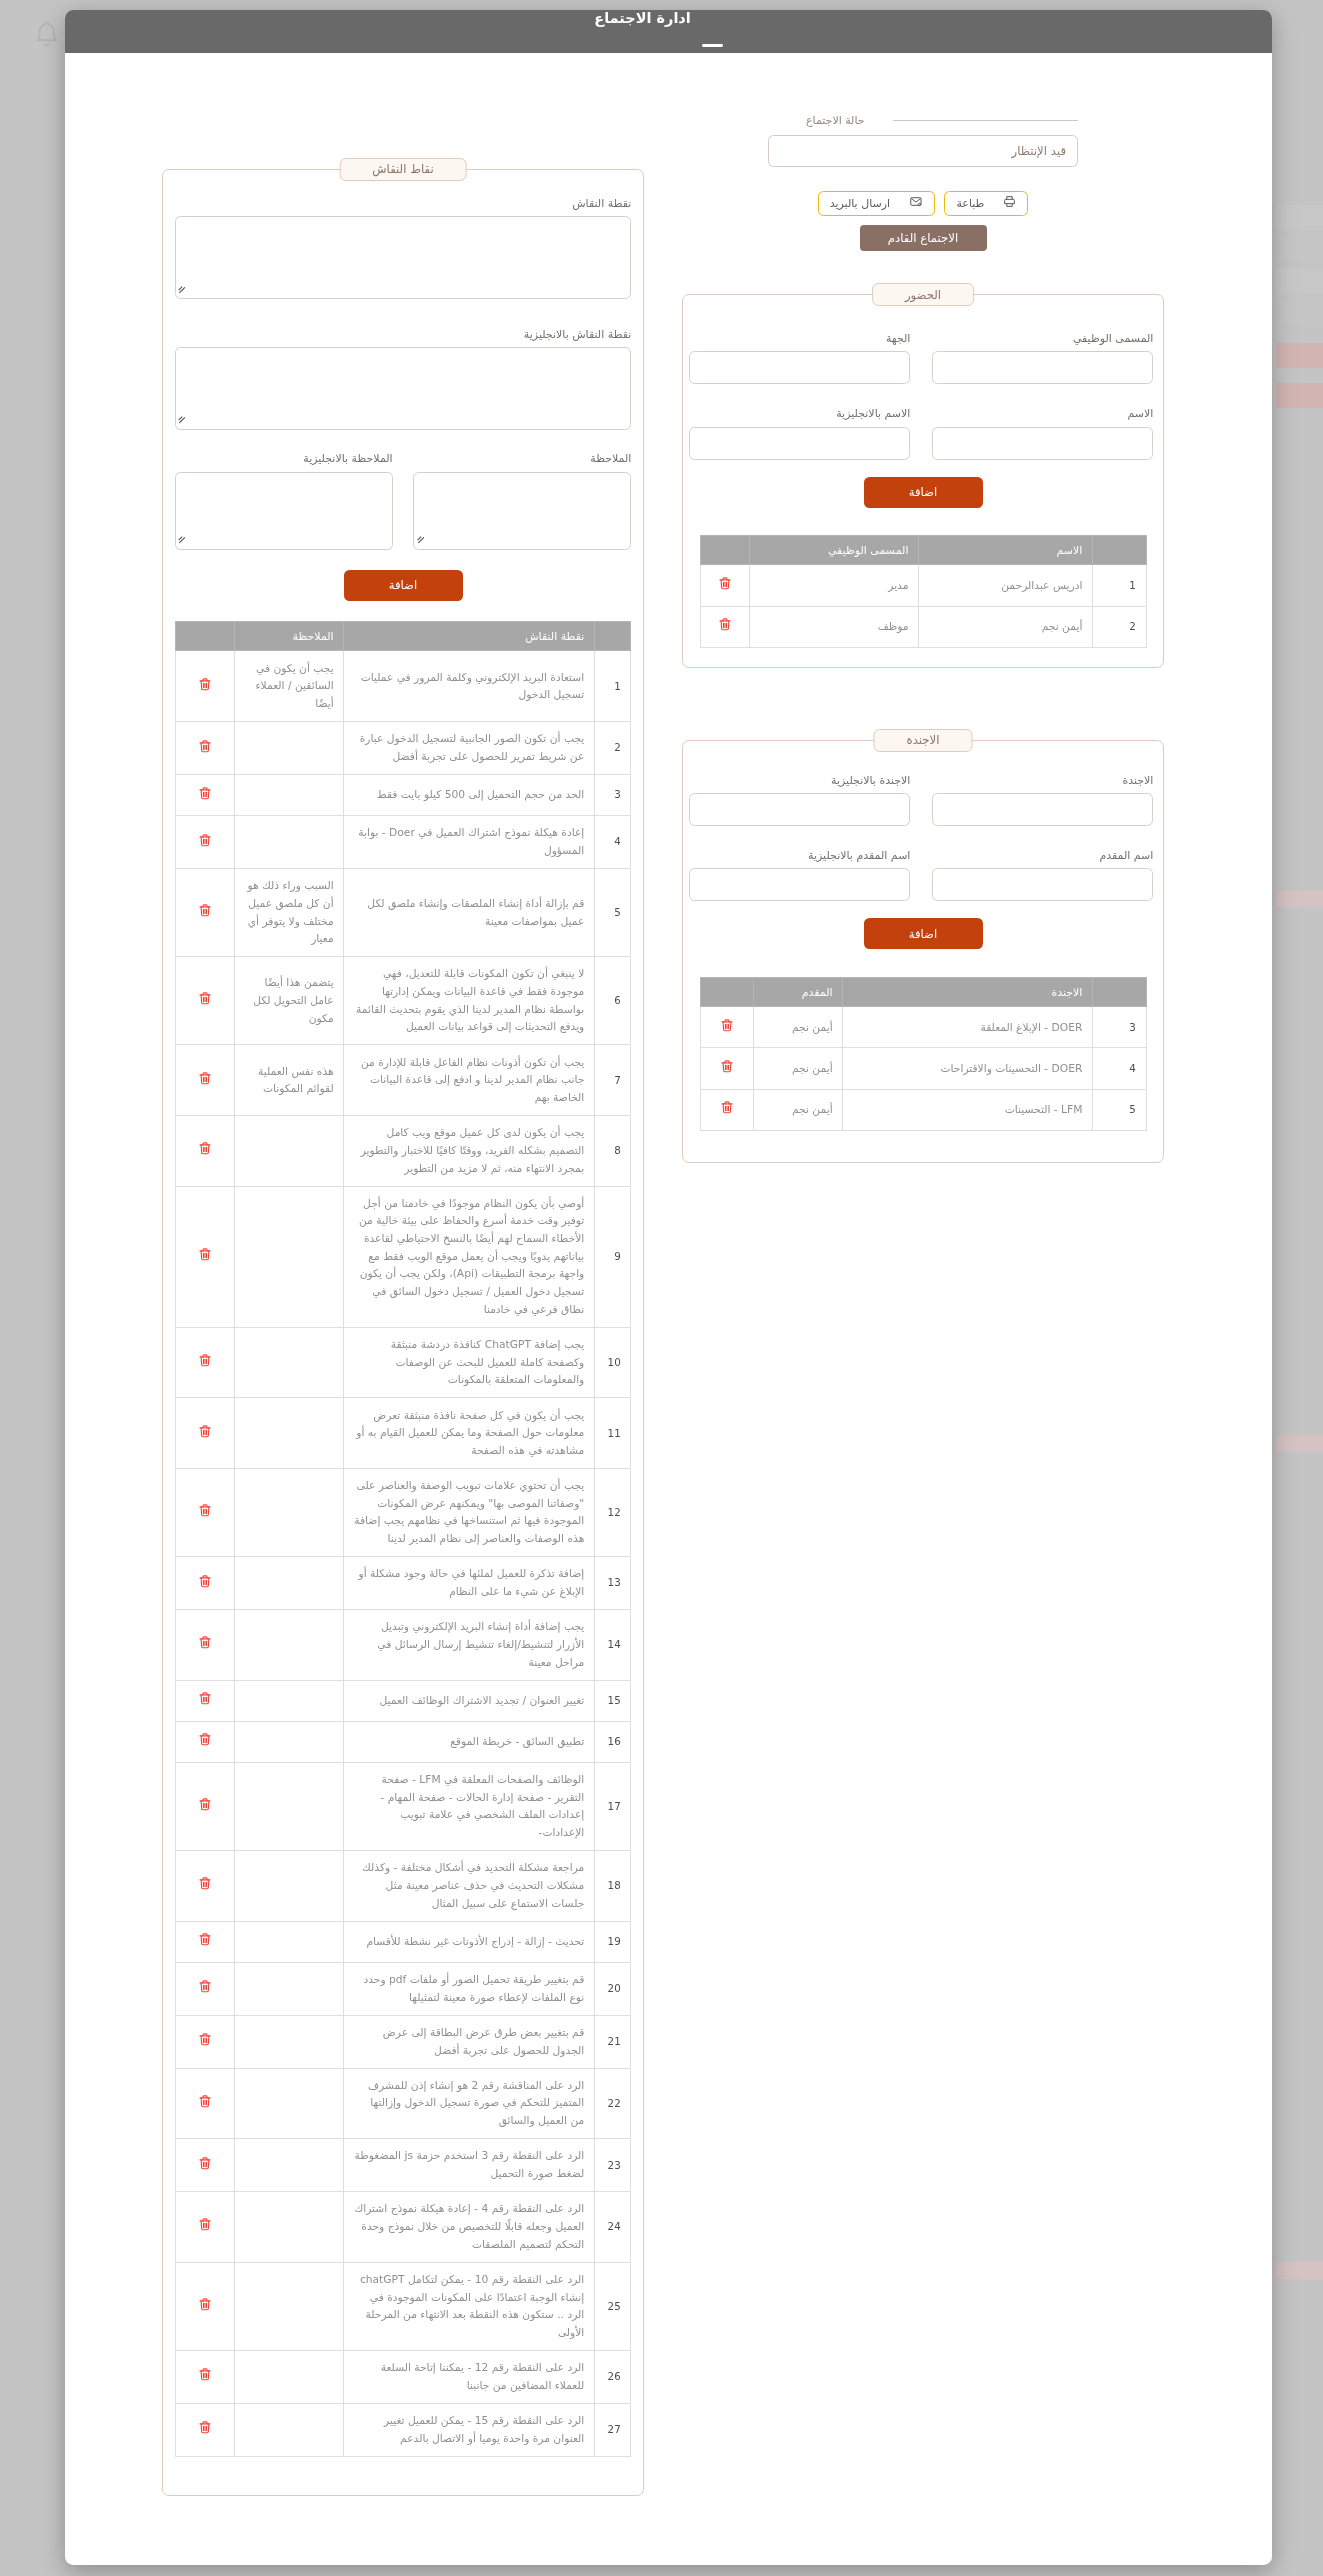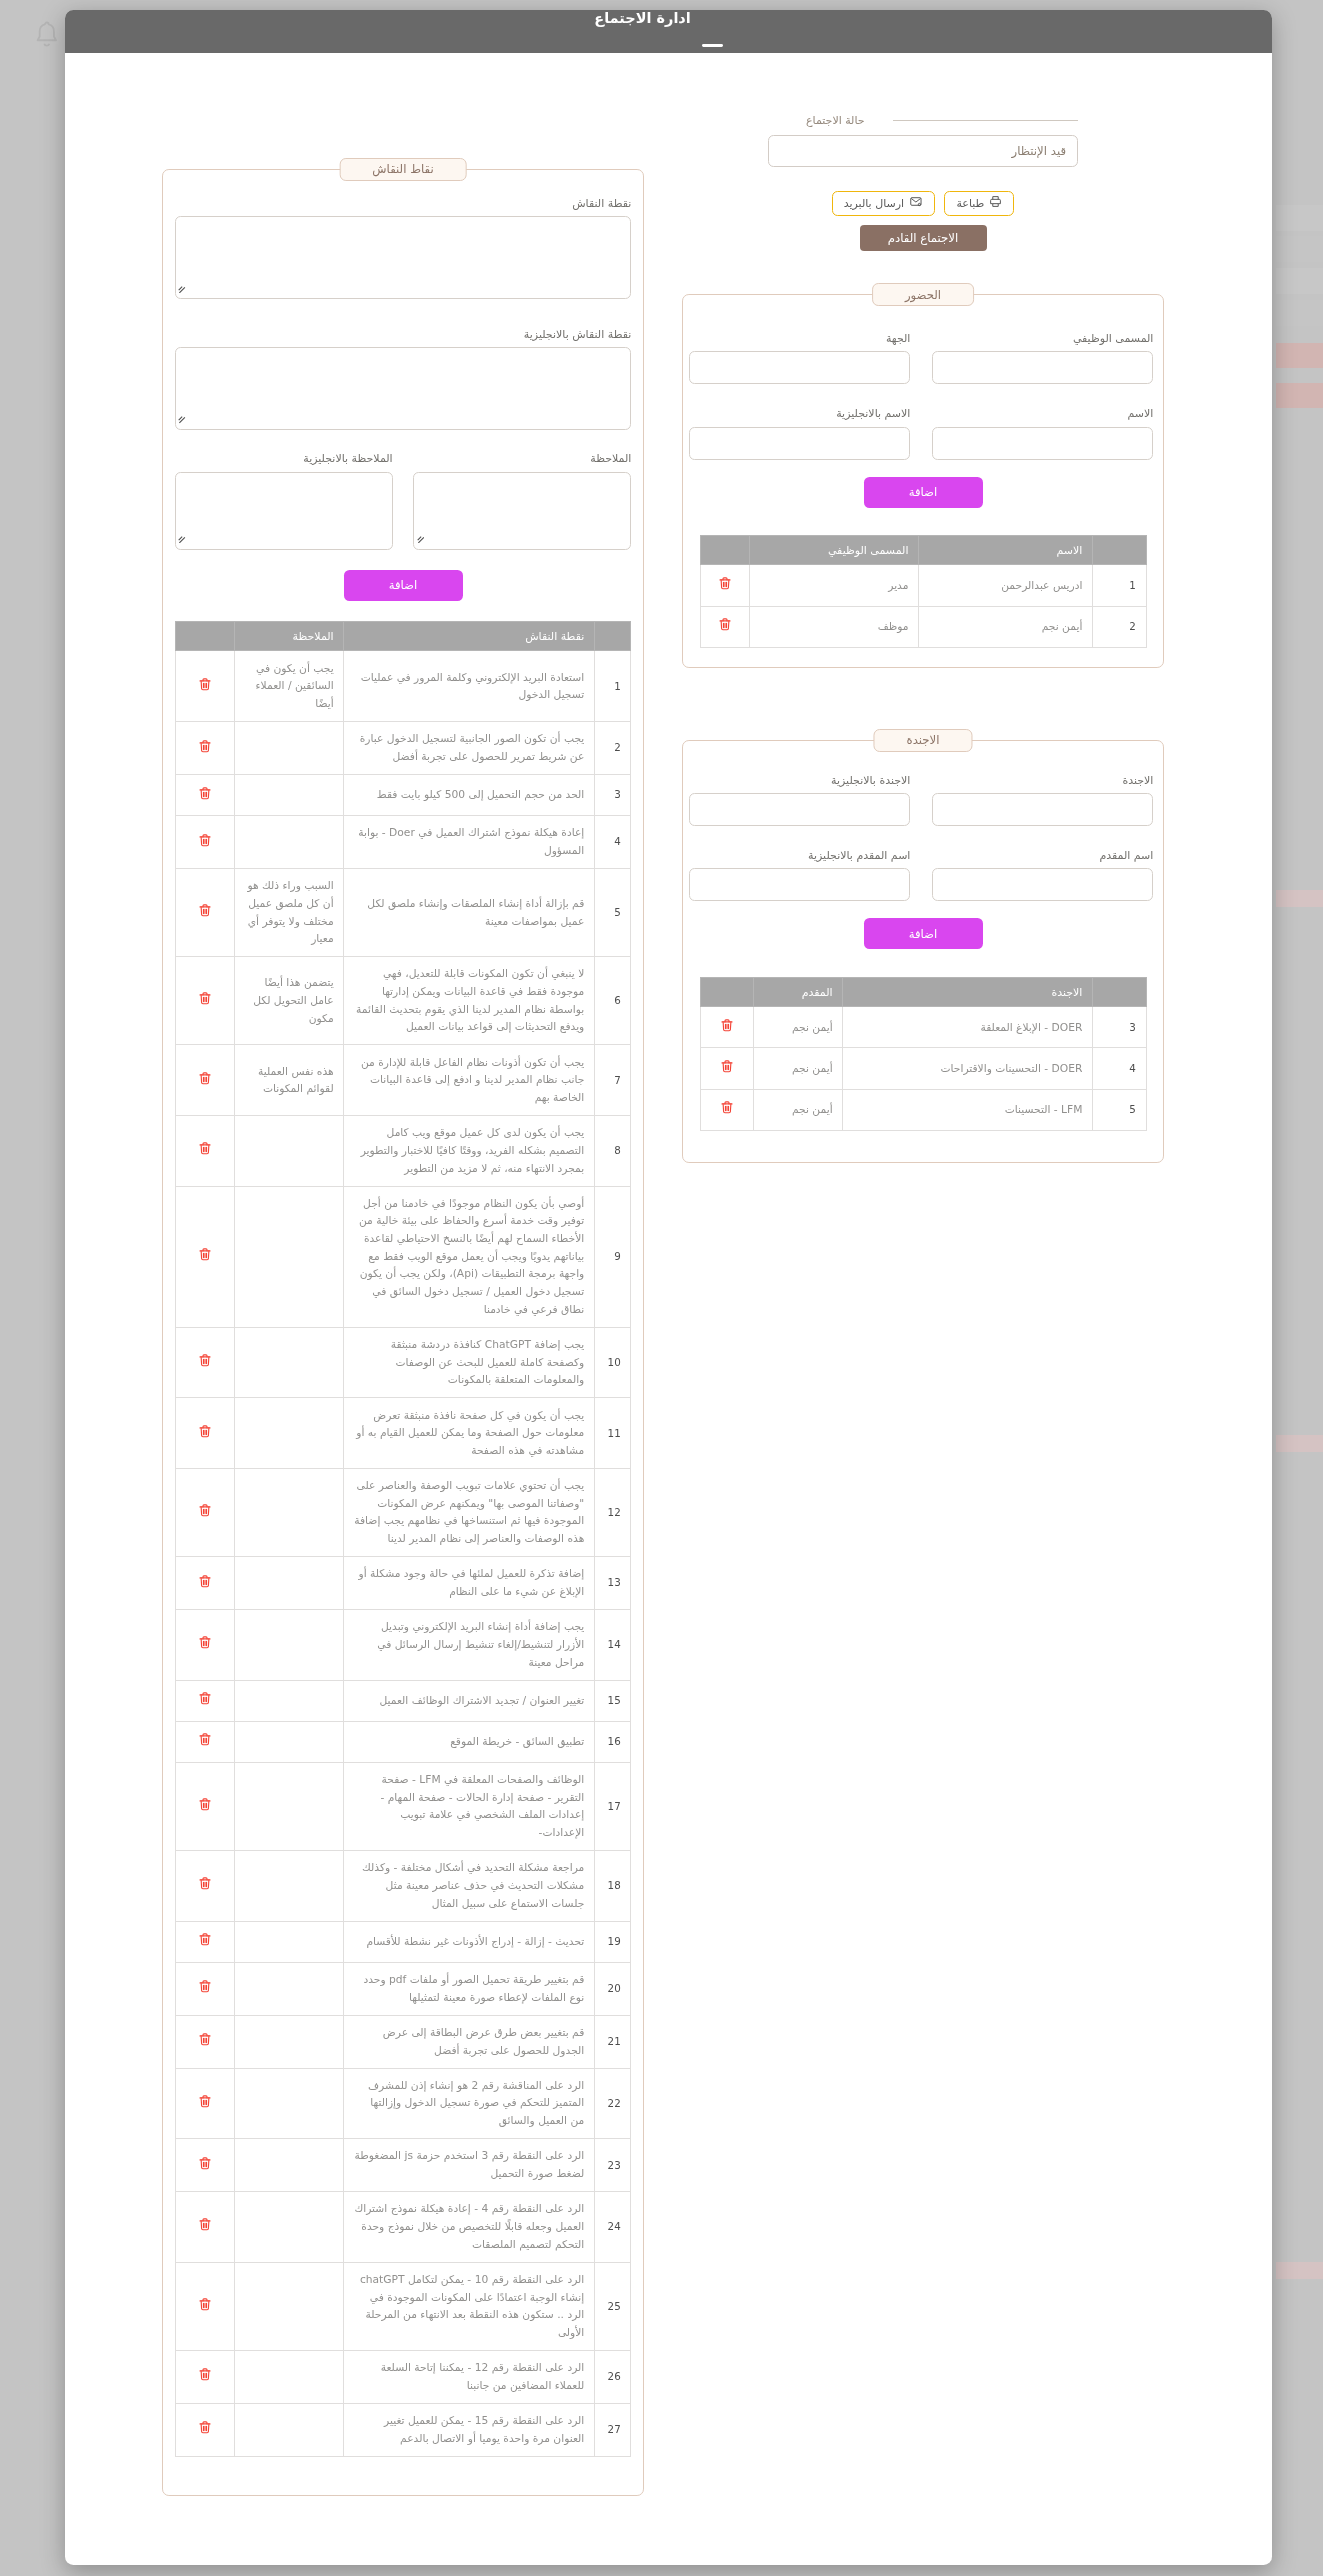--- a/index.html
+++ b/index.html
@@ -37,21 +37,21 @@
   .status-divider .line { flex: 1; height: 0.7px; background: #cfc8c0; margin-left: 12.4px; }
   .status-label { color: #95897d; font-size: 11px; white-space: nowrap; }
   .status-input {
     margin-top: 8.3px; width: 100%; height: 32px; border: 0.7px solid #d3ccc6; border-radius: 5.5px;
     padding: 0 11px; color: #8b7e71; font-size: 11.7px; background: #fff; outline: none;
     font-family: "DejaVu Sans", sans-serif;
   }
   .btn-row { display: flex; justify-content: center; gap: 9.6px; margin-top: 24px; }
   .btn-outline {
     height: 25px; border: 1.4px solid #f0b60c; border-radius: 5.5px; background: #fff;
-    color: #5a5a5a; font-size: 11px; display: inline-flex; align-items: center; gap: 5px;
+    color: #5a5a5a; font-size: 11px; display: inline-flex; align-items: center; gap: 19px;
     padding: 0 11px; cursor: pointer; font-family: "DejaVu Sans", sans-serif;
   }
   .btn-next {
     display: block; margin: 9px auto 0; width: 127px; height: 26px; background: #8a7064;
     color: #fff; border: none; border-radius: 4.1px; font-size: 11.7px; cursor: pointer;
     font-family: "DejaVu Sans", sans-serif;
   }
 
   
   .fieldset { position: relative; border: 0.7px solid #e0cbbc; border-radius: 6.9px; background: #fff; }
@@ -65,21 +65,21 @@
   .fs-discussion { margin-top: 116px; padding: 27.6px 11.7px 38px; }
 
   .fields-grid { display: grid; grid-template-columns: 221px 221px; gap: 23.4px 22px; padding: 37px 9.6px 0; }
   .field-label { display: block; color: #72706c; font-size: 11px; margin-bottom: 6.2px; }
   .field-input {
     width: 100%; height: 33px; border: 0.7px solid #d6d0ca; border-radius: 5.5px;
     background: #fff; outline: none; padding: 0 8.3px; font-size: 11px; color: #6f6f6f;
     font-family: "DejaVu Sans", sans-serif;
   }
   .btn-add {
-    display: block; margin: 17px auto 0; width: 119px; height: 31px; background: #d946ef;
+    display: block; margin: 17px auto 0; width: 119px; height: 31px; background: #c2410c;
     color: #fff; font-size: 11.7px; border: none; border-radius: 5.5px; cursor: pointer;
     font-family: "DejaVu Sans", sans-serif;
   }
 
   
   .data-table { border-collapse: collapse; font-size: 10.7px; }
   .side-table { width: calc(100% - 33px); margin: 27.6px 16.5px 0; }
   .disc-table { width: 100%; margin-top: 20.7px; }
   .data-table th {
     background: #a7a7a7; color: #fff; font-weight: normal; padding: 7.6px 9.6px;

